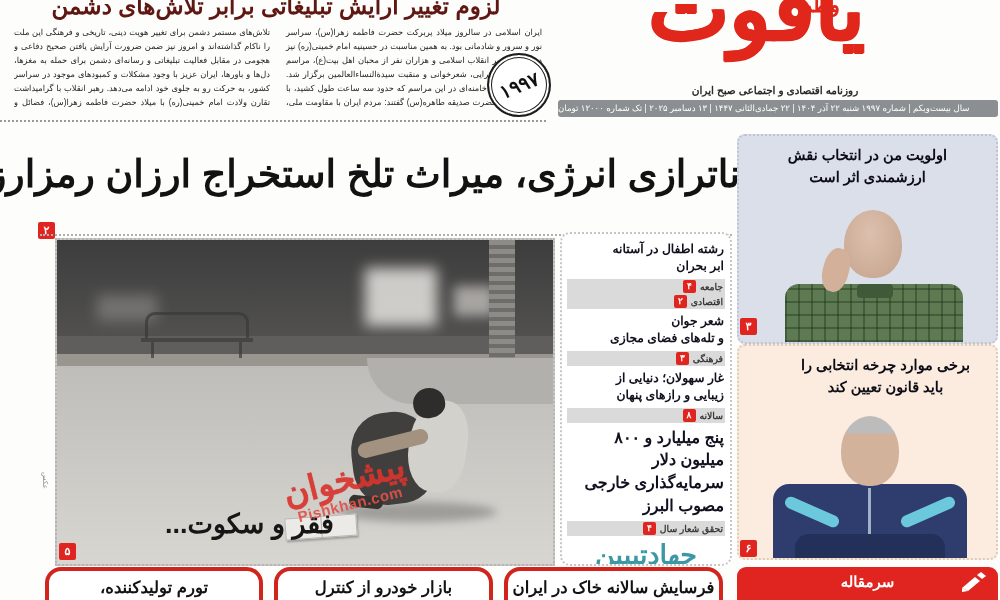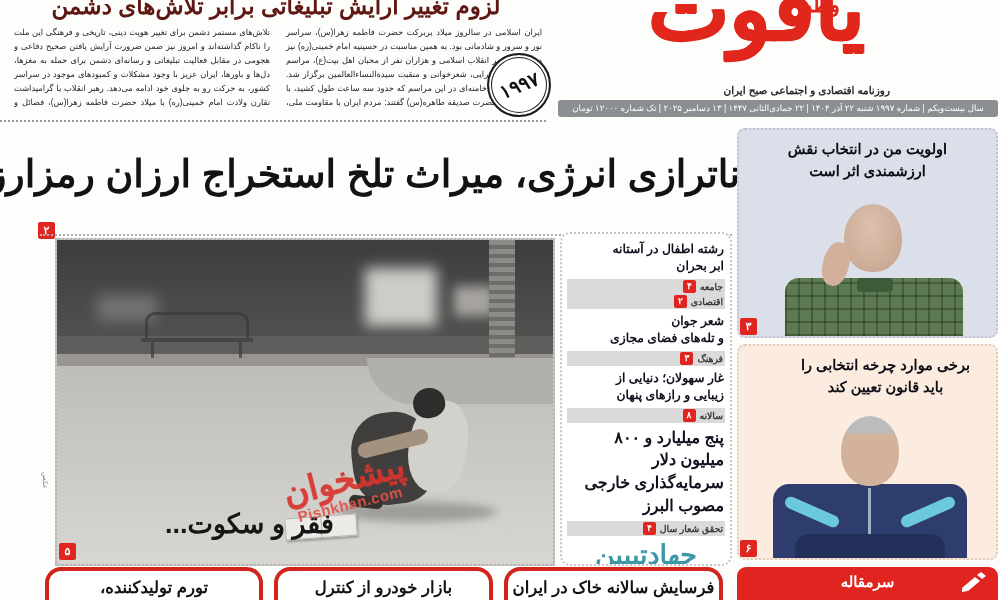--- a/index.html
+++ b/index.html
@@ -14,27 +14,27 @@
   .ts-headline { margin-top:-7px; text-align:center; direction:rtl; font-size:23px; font-weight:bold; color:#5e1712; letter-spacing:-0.5px; white-space:nowrap; }
   .ts-body { position:absolute; left:14px; right:10px; top:26px; height:90px; overflow:hidden;
     direction:rtl; text-align:justify; font-size:8.3px; line-height:1.68; color:#272727;
     column-count:2; column-gap:16px; }
   .ts-sep { position:absolute; left:0; right:6px; top:120px; border-top:2px dotted #9a9a9a; }
   
   #masthead { position:absolute; left:555px; top:0; width:445px; height:126px; }
   .logo-main { position:absolute; right:135px; top:-34px; direction:rtl; color:#e1271b; font-size:86px; line-height:1; font-weight:bold; letter-spacing:-3px;
     text-shadow:1px 0 0 #e1271b, -1px 0 0 #e1271b, 0 1px 0 #e1271b; }
   .logo-top { position:absolute; right:160px; top:-7px; direction:rtl; color:#e1271b; font-size:21px; font-weight:bold; }
-  .tagline { position:absolute; right:110px; top:84px; width:230px; text-align:right; direction:rtl; font-size:10.5px; font-weight:bold; color:#2b2b2b; }
+  .tagline { position:absolute; right:110px; top:84px; width:230px; text-align:center; direction:rtl; font-size:10.5px; font-weight:bold; color:#2b2b2b; }
   .issue-circle { position:absolute; left:-68px; top:53px; width:64px; height:64px; border-radius:50%;
     border:2px solid #1c1c1c; box-shadow:inset 0 0 0 2px #fff, inset 0 0 0 3px #1c1c1c; background:#fff;
     display:flex; align-items:center; justify-content:center; }
   .issue-circle span { transform:rotate(-22deg); font-size:19px; font-weight:bold; color:#111; }
   .date-bar { position:absolute; left:3px; right:2px; top:100px; height:17px; background:#8b8f92; border-radius:3px;
-    color:#fff; font-size:8.6px; line-height:17px; text-align:center; direction:rtl; white-space:nowrap; overflow:hidden; }
+    color:#fff; font-size:8.6px; line-height:17px; text-align:left; direction:rtl; white-space:nowrap; overflow:hidden; }
   
   #lead { position:absolute; left:0; top:140px; width:740px; height:88px; }
   .lead-headline { margin-top:12px; text-align:center; direction:rtl; font-size:38px; font-weight:bold; color:#121212; letter-spacing:-1px; white-space:nowrap; }
   .badge { background:#e02521; color:#fff; font-weight:bold; text-align:center; border-radius:2px; }
   .badge.pg { position:absolute; width:17px; height:17px; font-size:11px; line-height:17px; }
   #badge-lead { left:38px; top:222px; }
   .lead-sep { position:absolute; left:40px; top:234px; width:692px; border-top:2px dotted #b0b0b0; }
   
   #photo { position:absolute; left:55px; top:238px; width:500px; height:328px; border:2px dotted #b5b5b5; background:#cac8c4; overflow:hidden; }
   .ph-trees { position:absolute; left:0; top:0; right:0; height:100px; background:linear-gradient(#3d3d3d,#525150); }
@@ -66,21 +66,21 @@
   .ph-credit { position:absolute; left:41px; top:472px; writing-mode:vertical-rl; font-size:7px; color:#8a8a8a; direction:rtl; }
   
   #newscol { position:absolute; left:560px; top:232px; width:172px; height:334px; background:#fff;
     border:2px dotted #c5c5c5; border-radius:10px; padding:3px 5px; direction:rtl; overflow:hidden; }
   .news-hl { font-size:12.3px; font-weight:bold; color:#10101e; line-height:1.42; padding:4px 1px 3px; }
   .news-strip { height:15px; background:#dadada; display:flex; align-items:center; gap:4px; padding:0 2px; font-size:9.3px; color:#3a3a3a; font-weight:bold; }
   .news-strip .badge { width:13px; height:13px; font-size:9px; line-height:13px; flex:0 0 auto; }
   .jihad-logo { text-align:center; font-size:27px; font-weight:bold; color:#3d98a6; letter-spacing:-1.5px; padding:3px 0 2px; }
   
   .side-box { position:absolute; left:737px; width:261px; border-radius:8px; overflow:hidden; }
-  #side1 { top:128px; height:210px; background:#dbdfe9; border:2px dotted #bfc3d2; }
+  #side1 { top:134px; height:210px; background:#dbdfe9; border:2px dotted #bfc3d2; }
   #side2 { top:344px; height:216px; background:#fbecdf; border:2px dotted #e0cdb9;padding-left:36px; }
   .side-hl { text-align:center; direction:rtl; font-weight:bold; font-size:14.5px; color:#0c0c16; line-height:1.5; padding-top:9px; }
   .portrait { position:absolute; left:0; right:0; bottom:0; }
   
   #p1 { height:138px; }
   .p1-head { position:absolute; left:105px; top:6px; width:58px; height:68px; background:radial-gradient(ellipse at 45% 35%, #dcc0ad, #c5a28c); border-radius:50% 50% 46% 46%; }
   .p1-hand { position:absolute; left:84px; top:44px; width:26px; height:44px; background:#d2b09a; border-radius:45%; transform:rotate(14deg); }
   .p1-shirt { position:absolute; left:46px; bottom:0; width:178px; height:58px; border-radius:14px 14px 0 0;
     background-color:#5d7a52;
     background-image:repeating-linear-gradient(0deg, rgba(20,40,18,.35) 0 2px, transparent 2px 13px),
@@ -182,21 +182,21 @@
     </div>
     <div class="news-strip">
       <span>اقتصادی</span>
       <span class="badge">۲</span>
     </div>
     <div class="news-hl">
       <span>شعر جوان</span><br>
       <span>و تله‌های فضای مجازی</span>
     </div>
     <div class="news-strip">
-      <span>فرهنگ</span>
+      <span>فرهنگی</span>
       <span class="badge">۳</span>
     </div>
     <div class="news-hl">
       <span>غار سهولان؛ دنیایی از</span><br>
       <span>زیبایی و رازهای پنهان</span>
     </div>
     <div class="news-strip">
       <span>سالانه</span>
       <span class="badge">۸</span>
     </div>

